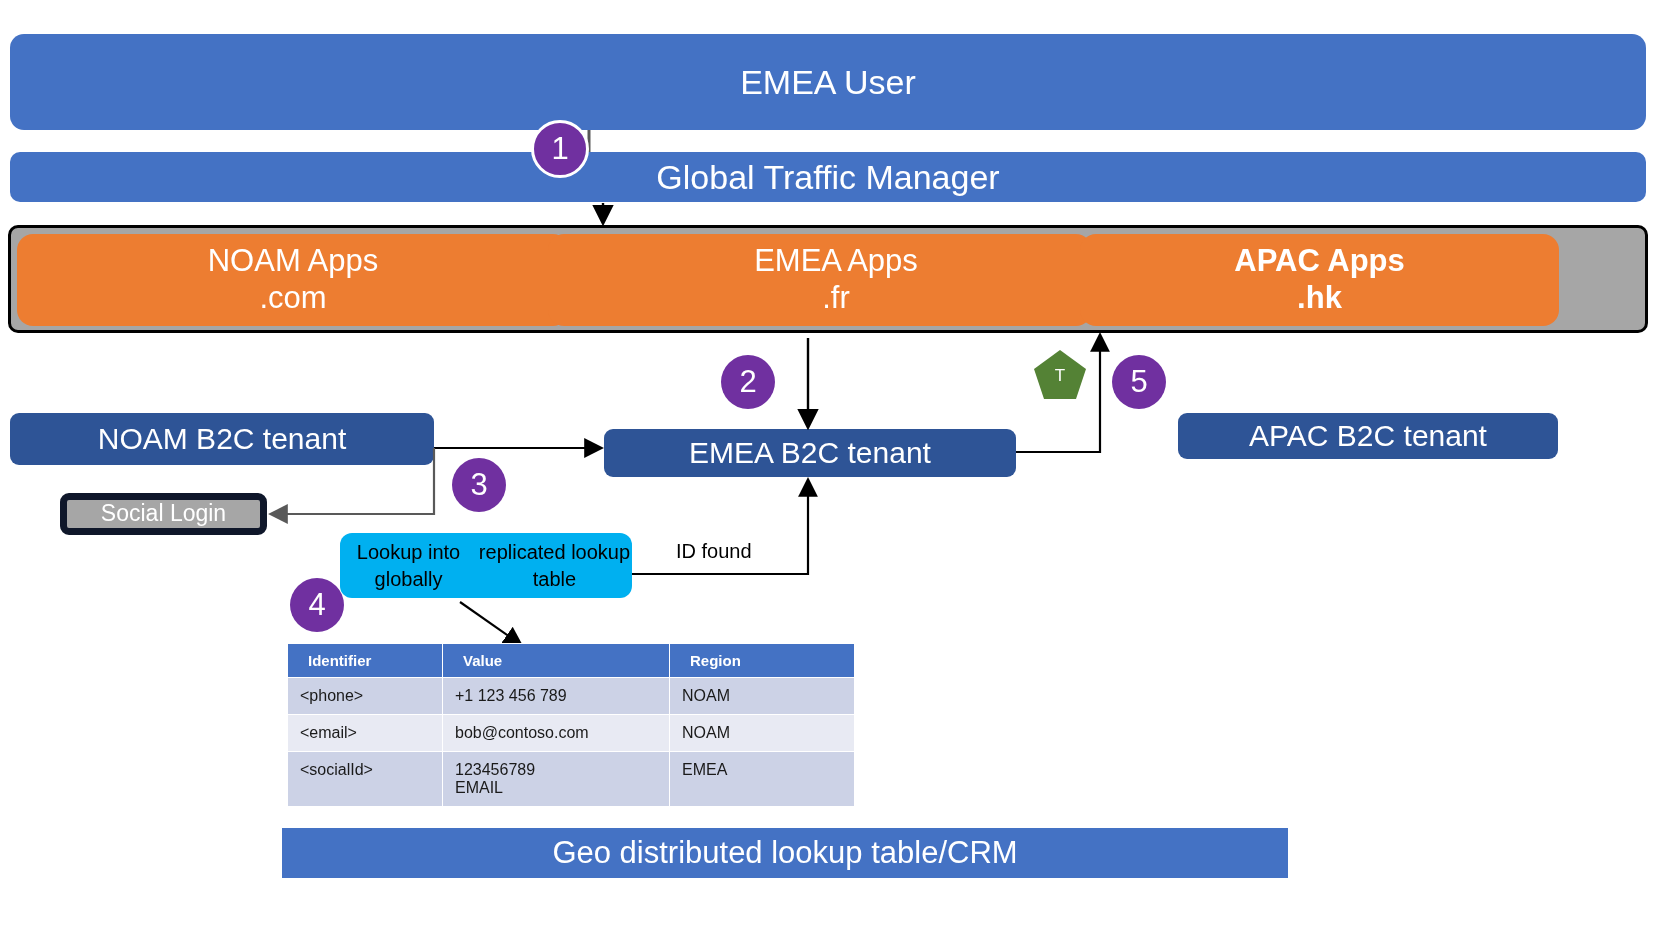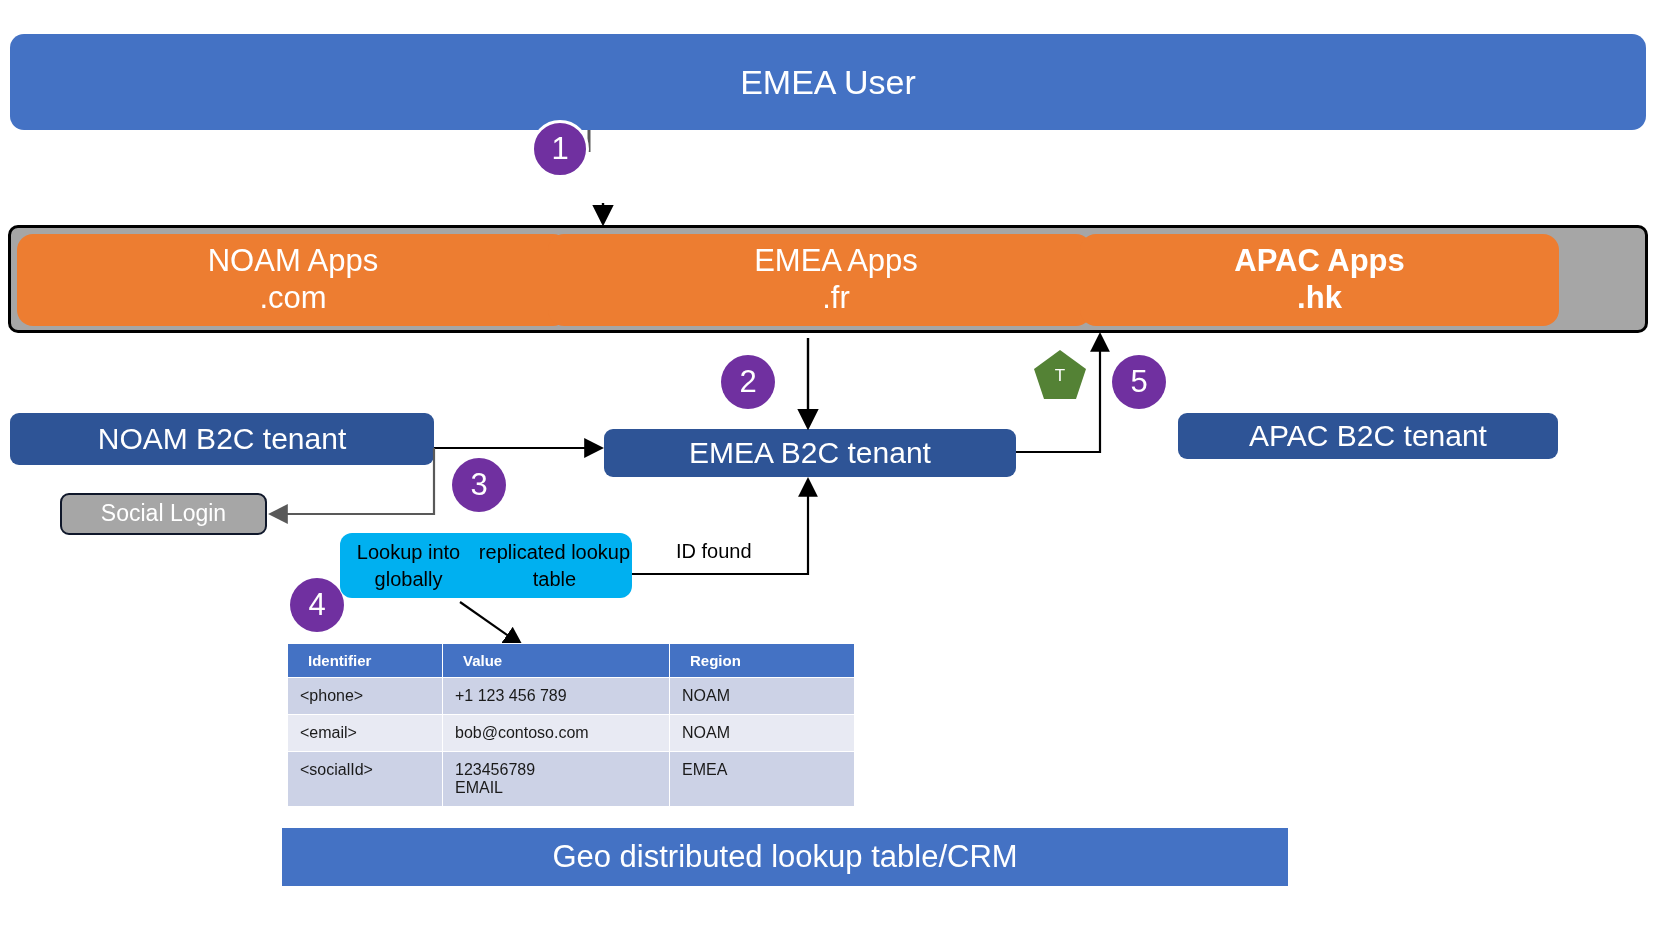--- a/index.html
+++ b/index.html
@@ -57,21 +57,21 @@
   }
 
   .tenant-box {
     background: #2e5496;
     border-radius: 9px;
     font-size: 30px;
   }
 
   .social-box {
     background: #a6a6a6;
-    border: 2px solid #0f172a;
+    border: 7px solid #0f172a;
     border-radius: 9px;
     font-size: 23px;
   }
 
   .lookup-box {
     background: #00b0f0;
     border-radius: 12px;
     font-size: 20px;
     color: #000000;
     flex-direction: row;
@@ -164,20 +164,23 @@
 </style>
 </head>
 <body>
 
 <div class="stage">
 
   <div class="box bar-blue" style="left:10px; top:18px; width:1636px; height:96px;">
     <span>EMEA User</span>
   </div>
 
+  <div class="box bar-blue" style="left:10px; top:136px; width:1636px; height:50px; border-radius:10px;">
+    <span>Global Traffic Manager</span>
+  </div>
 
   <div class="apps-frame" style="left:8px; top:209px; width:1640px; height:108px;">
 
     <div class="box app-box" style="left:6px; top:6px; width:552px; height:92px;">
       <span>NOAM Apps</span>
       <span>.com</span>
     </div>
 
     <div class="box app-box" style="left:537px; top:6px; width:544px; height:92px;padding-left:32px;">
       <span>EMEA Apps</span>
@@ -287,17 +290,17 @@
       </tr>
       <tr class="odd">
         <td>&lt;socialId&gt;</td>
         <td>123456789
 EMAIL</td>
         <td>EMEA</td>
       </tr>
     </tbody>
   </table>
 
-  <div class="box bottom-bar" style="left:282px; top:812px; width:1006px; height:58px;">
+  <div class="box bottom-bar" style="left:282px; top:812px; width:1006px; height:50px;">
     <span>Geo distributed lookup table/CRM</span>
   </div>
 
 </div>
 
 </body></html>

